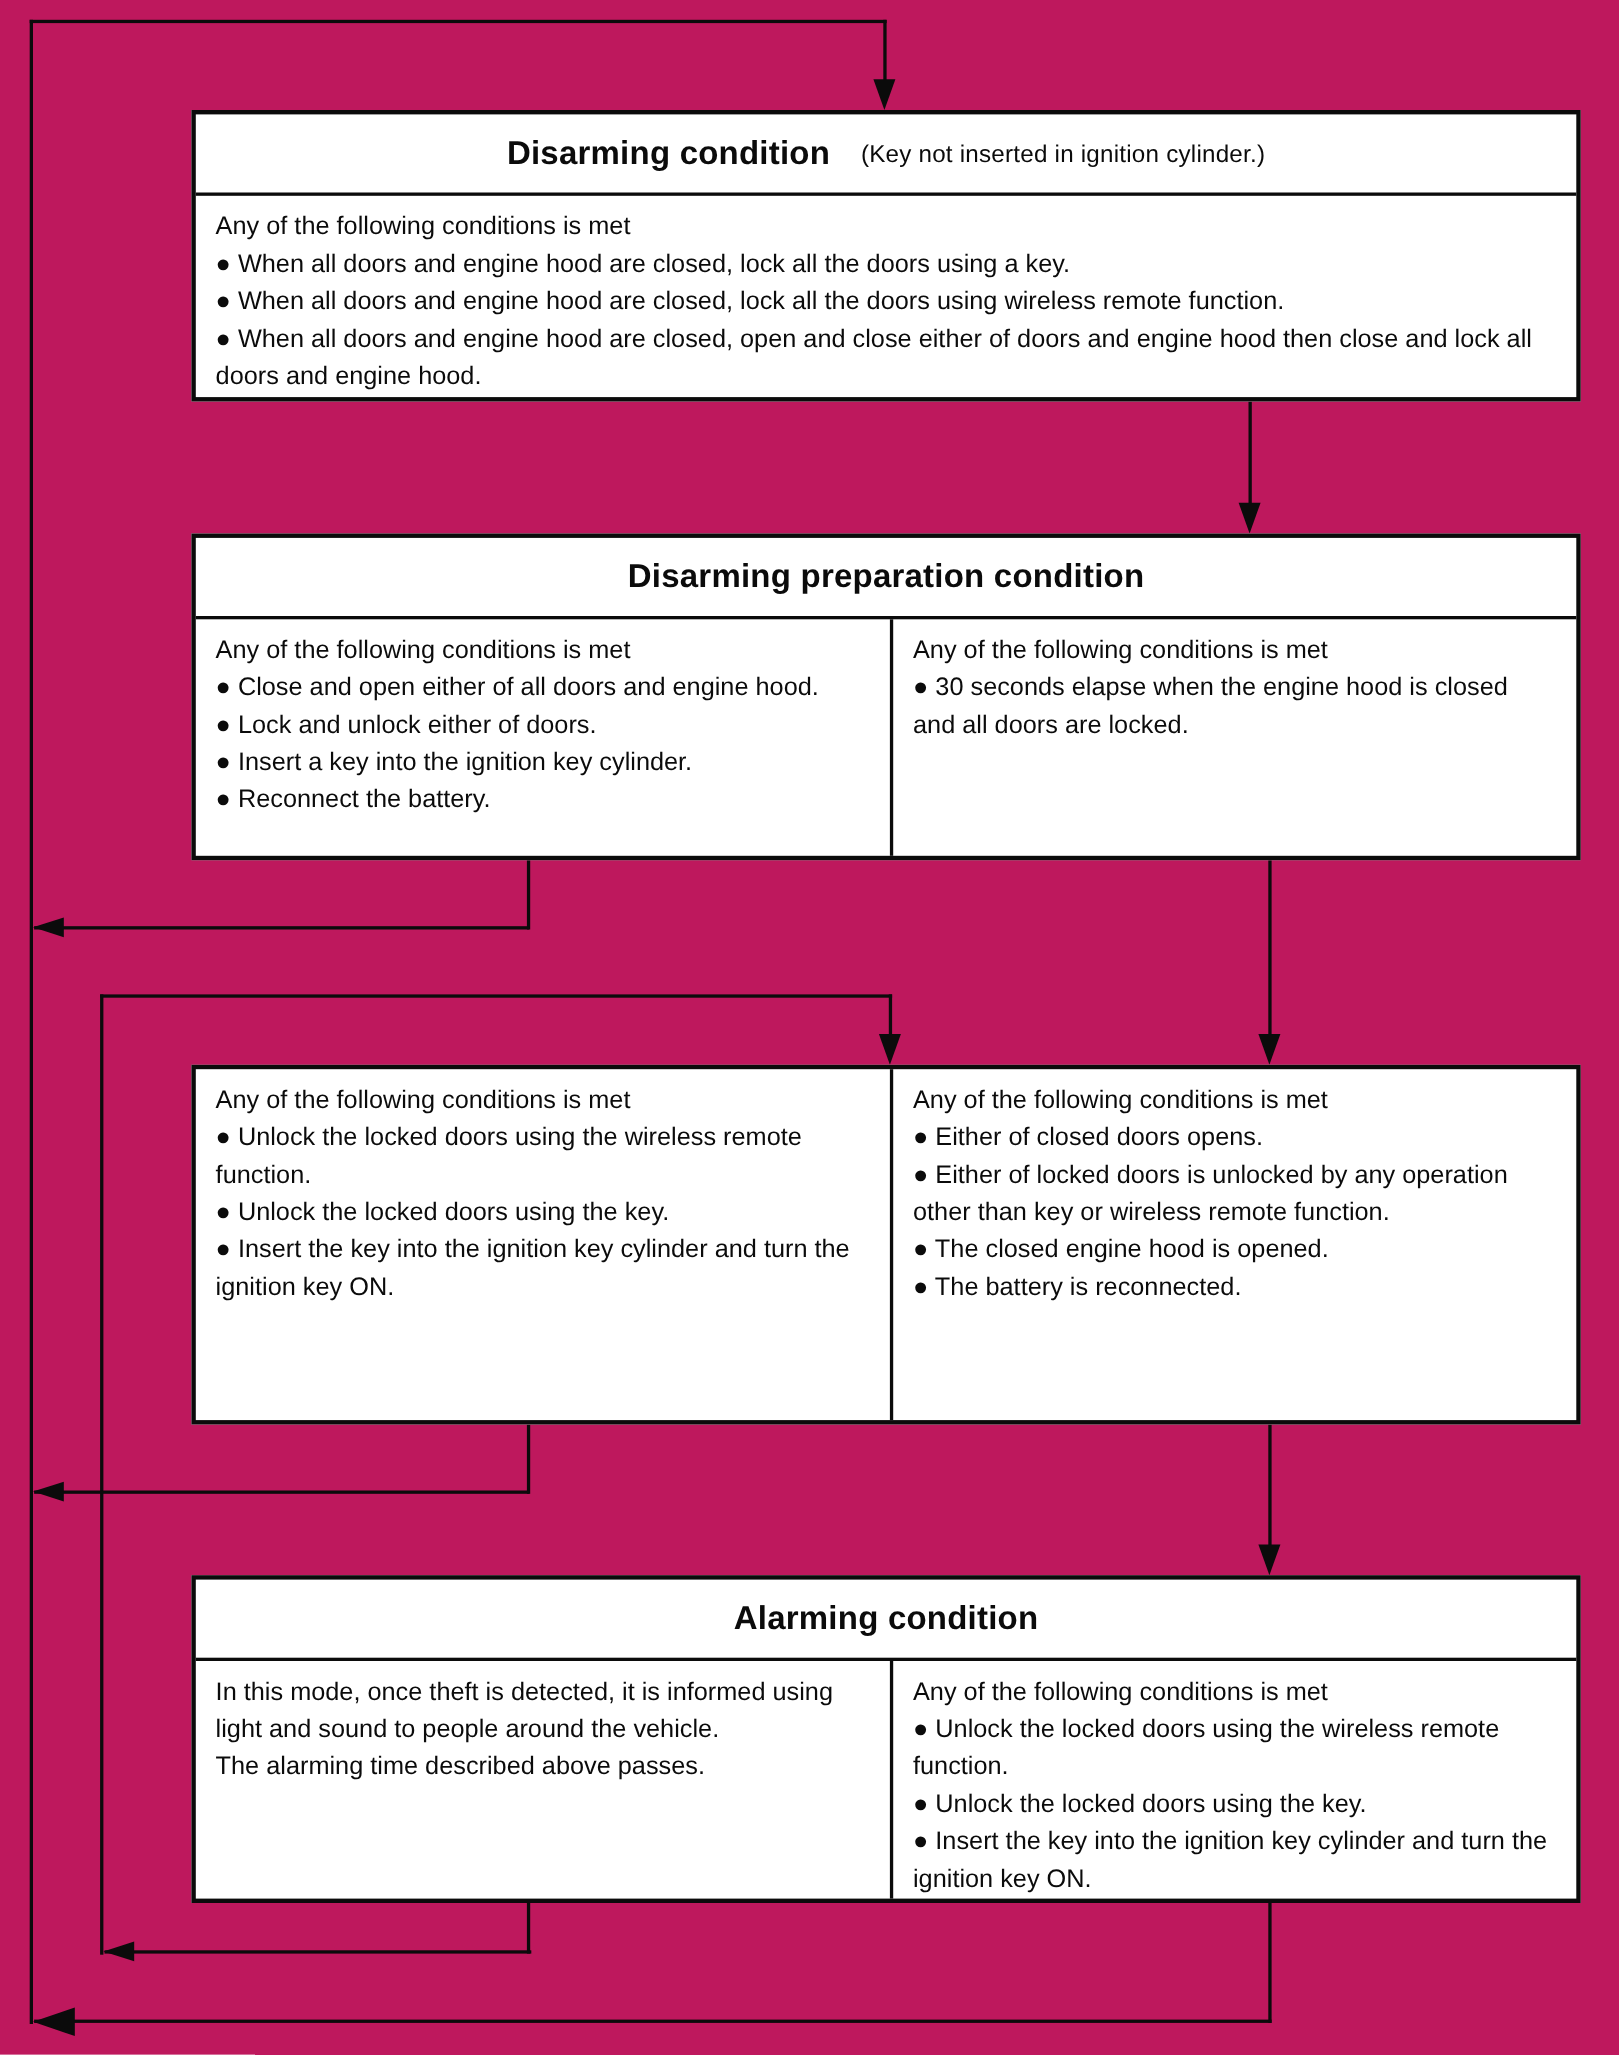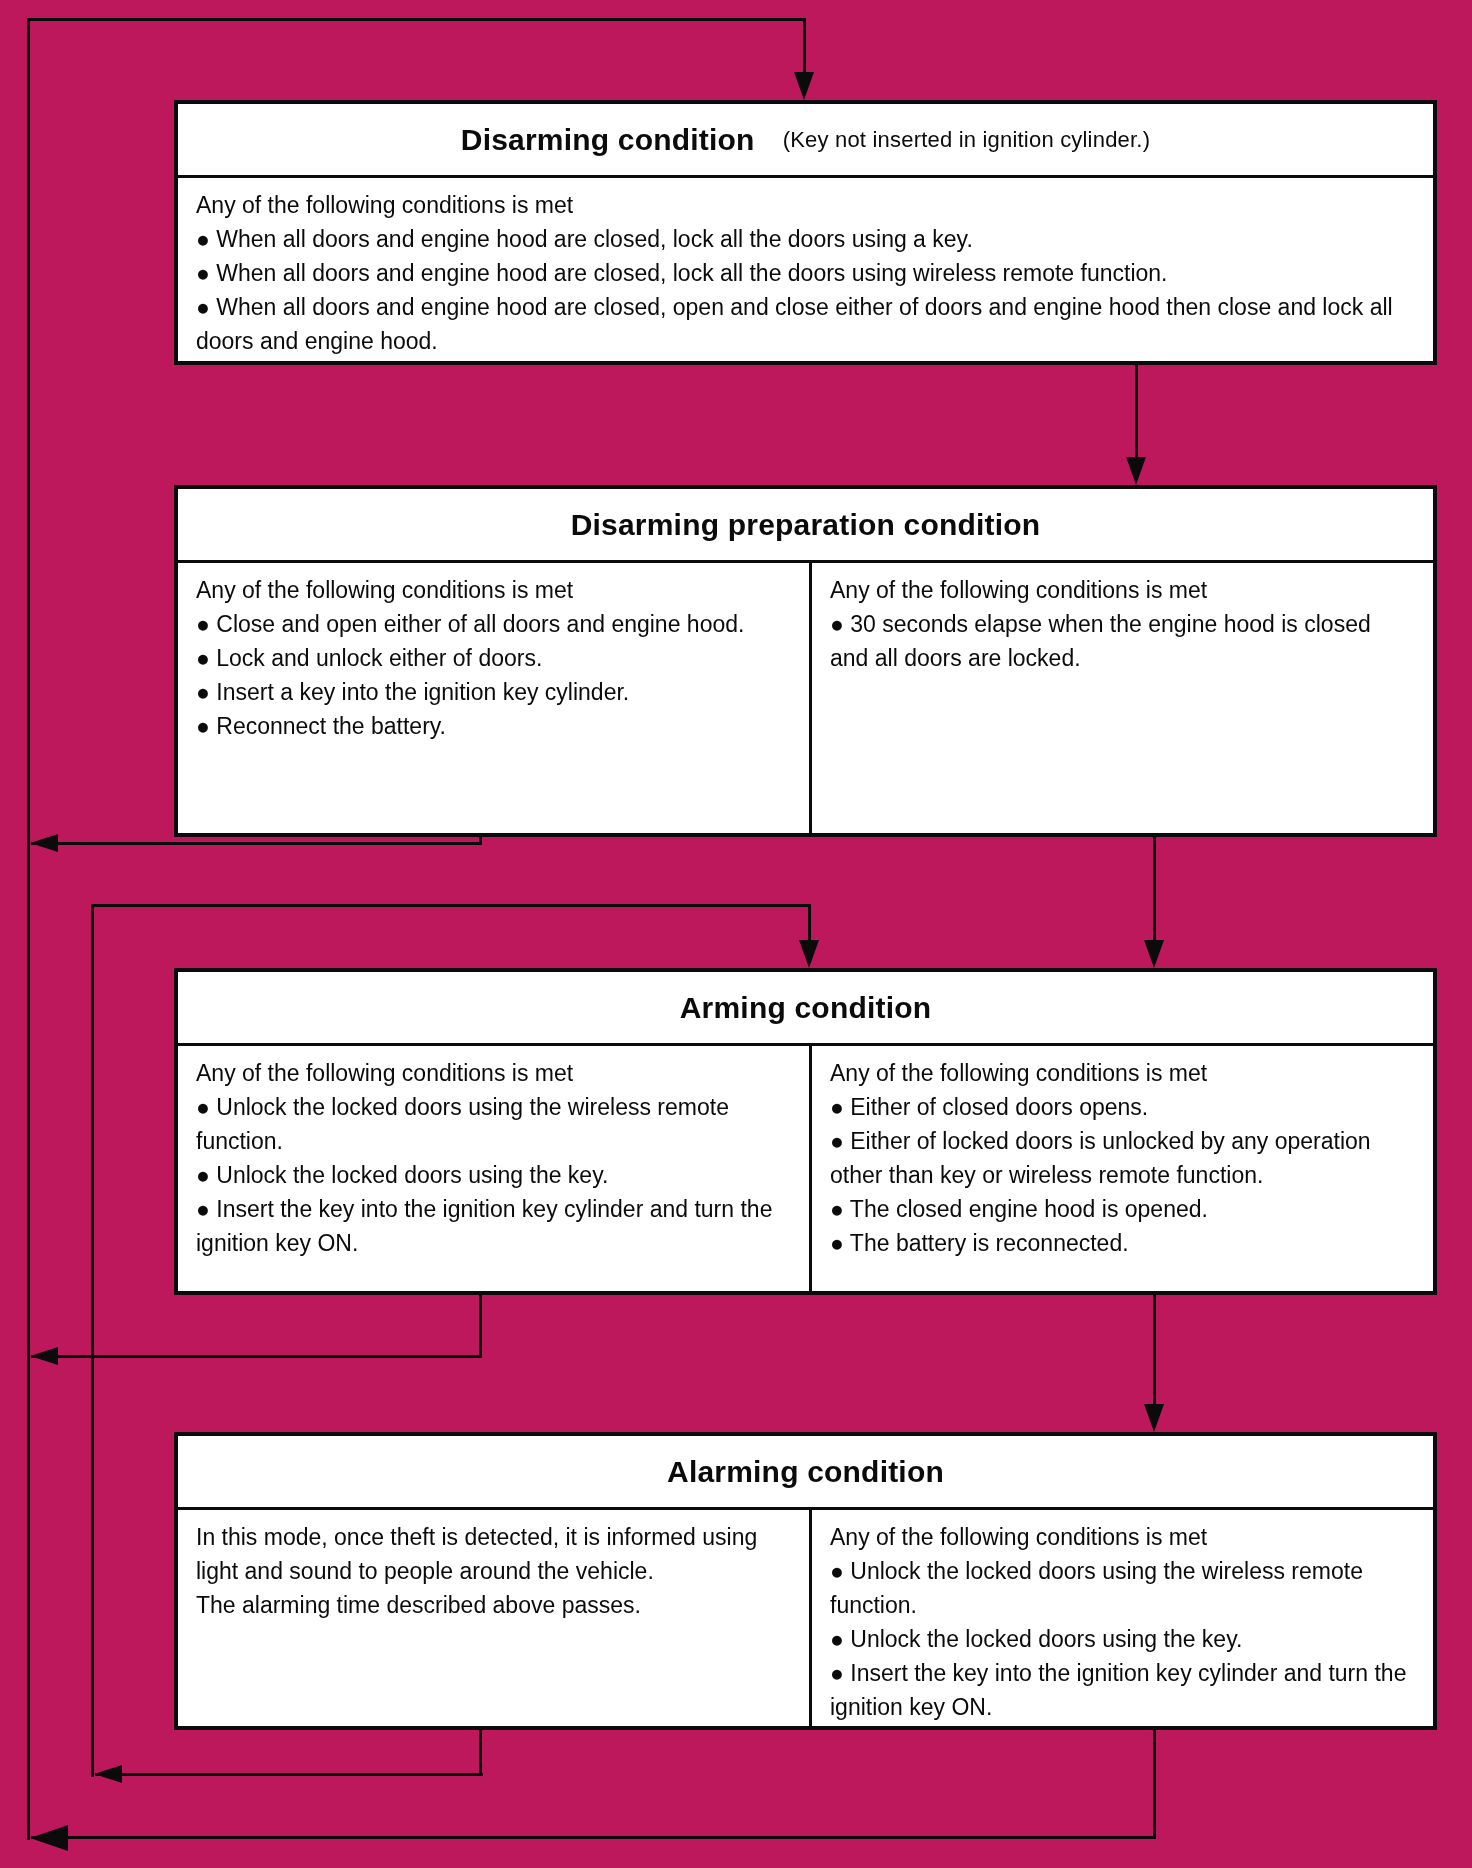--- a/index.html
+++ b/index.html
@@ -137,43 +137,40 @@
     <div class="cbox-body">
       <div class="col full">
           <div class="para">Any of the following conditions is met</div>
           <div class="para">● When all doors and engine hood are closed, lock all the doors using a key.</div>
           <div class="para">● When all doors and engine hood are closed, lock all the doors using wireless remote function.</div>
           <div class="para">● When all doors and engine hood are closed, open and close either of doors and engine hood then close and lock all doors and engine hood.</div>
         </div>
     </div>
   </div>
 
-  <div class="cbox" style="top:485px; height:352px;">
+  <div class="cbox" style="top:485px; height:297px;">
     <div class="cbox-title">
       <span>Disarming preparation condition</span>
     </div>
     <div class="cbox-body">
       <div class="col col-l">
           <div class="para">Any of the following conditions is met</div>
           <div class="para">● Close and open either of all doors and engine hood.</div>
           <div class="para">● Lock and unlock either of doors.</div>
           <div class="para">● Insert a key into the ignition key cylinder.</div>
           <div class="para">● Reconnect the battery.</div>
         </div>
       <div class="col col-r">
           <div class="para">Any of the following conditions is met</div>
           <div class="para">● 30 seconds elapse when the engine hood is closed and all doors are locked.</div>
         </div>
     </div>
   </div>
 
   <div class="cbox" style="top:968px; height:327px;">
-    <div class="cbox-title">
-      <span>Arming condition</span>
-    </div>
     <div class="cbox-body">
       <div class="col col-l">
           <div class="para">Any of the following conditions is met</div>
           <div class="para">● Unlock the locked doors using the wireless remote function.</div>
           <div class="para">● Unlock the locked doors using the key.</div>
           <div class="para">● Insert the key into the ignition key cylinder and turn the ignition key ON.</div>
         </div>
       <div class="col col-r">
           <div class="para">Any of the following conditions is met</div>
           <div class="para">● Either of closed doors opens.</div>

